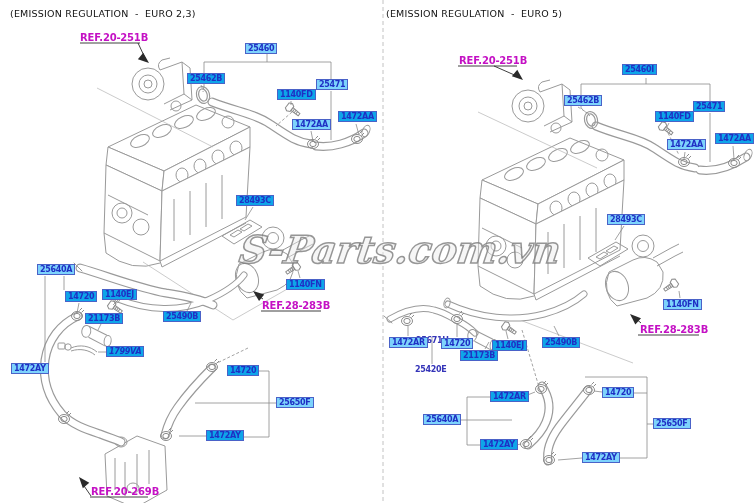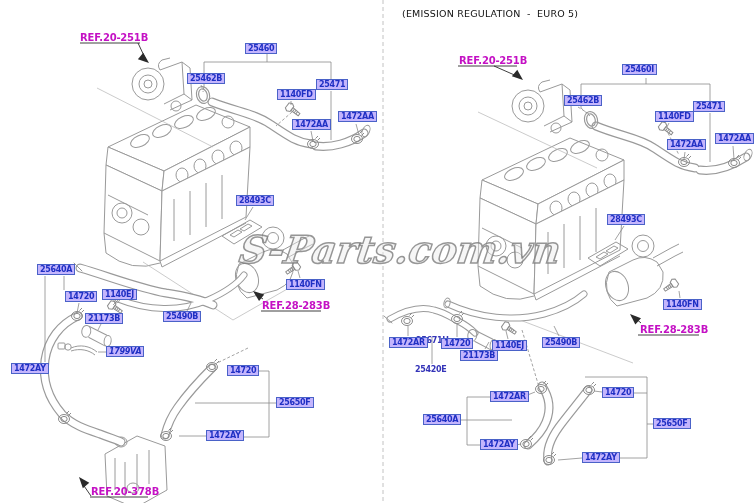--- a/index.html
+++ b/index.html
@@ -1,22 +1,22 @@
 <!DOCTYPE html>
 <html><head>
 <meta charset="utf-8">
 <style>
   html,body{margin:0;padding:0;background:#fff;}
   #stage{position:relative;width:755px;height:503px;background:#fff;overflow:hidden;
          font-family:"DejaVu Sans",sans-serif;}
   svg{position:absolute;left:0;top:0;}
   .hdr{position:absolute;font-size:9.5px;color:#111;letter-spacing:.2px;white-space:nowrap;}
   .lbl{position:absolute;font-size:8px;font-weight:bold;letter-spacing:-.3px;color:#1f2fc4;
-       border:1px solid #4a62c8;background:#c4b5fd;padding:0 2px;line-height:9px;white-space:nowrap;}
-  .lbl[data-hl="true"]{background:#c4b5fd;}
+       border:1px solid #4a62c8;background:#0ea5e9;padding:0 2px;line-height:9px;white-space:nowrap;}
+  .lbl[data-hl="true"]{background:#7dd3fc;}
   .lbl.plain{border:none;background:transparent;color:#3434b8;padding:0;}
   .ref{position:absolute;font-size:10px;font-weight:bold;color:#c411c4;white-space:nowrap;letter-spacing:-.2px;}
   .wm{position:absolute;left:240px;top:227px;font-family:"DejaVu Serif",serif;
       font-style:italic;font-weight:bold;font-size:38px;letter-spacing:0;
       color:rgba(235,235,235,.45);-webkit-text-stroke:1.5px rgba(125,125,125,.8);
       transform:skewX(-8deg);white-space:nowrap;}
 </style>
 </head>
 <body>
 
@@ -239,21 +239,22 @@
   </g>
   <g stroke="#2a2a2a" stroke-width=".9" fill="none">
     <path d="M458,66 H517 M494,66 L519,77 M638,335 H699 M641,323 L635,318"></path>
     <use href="#arr" transform="translate(523,80) rotate(40)"></use>
     <use href="#arr" transform="translate(630,314) rotate(222)"></use>
   </g>
 </svg>
 
 <div class="wm">S-Parts.com.vn</div>
 
-<div class="hdr" style="left:402px;top:8px;">(EMISSION REGULATION&nbsp; -&nbsp; EURO 5)</div>
+<div class="hdr" style="left:10px;top:8px;">(EMISSION REGULATION&nbsp; -&nbsp; EURO 2,3)</div>
+<div class="hdr" style="left:386px;top:8px;">(EMISSION REGULATION&nbsp; -&nbsp; EURO 5)</div>
 
 <div class="lbl" style="left:245px;top:43px;" data-hl="true">25460</div>
 <div class="lbl" style="left:187px;top:73px;" data-hl="false">25462B</div>
 <div class="lbl" style="left:316px;top:79px;" data-hl="true">25471</div>
 <div class="lbl" style="left:277px;top:89px;" data-hl="false">1140FD</div>
 <div class="lbl" style="left:292px;top:119px;" data-hl="true">1472AA</div>
 <div class="lbl" style="left:338px;top:111px;" data-hl="false">1472AA</div>
 <div class="lbl" style="left:236px;top:195px;" data-hl="false">28493C</div>
 <div class="lbl" style="left:37px;top:264px;" data-hl="true">25640A</div>
 <div class="lbl" style="left:65px;top:291px;" data-hl="false">14720</div>
@@ -262,21 +263,21 @@
 <div class="lbl" style="left:163px;top:311px;" data-hl="false">25490B</div>
 <div class="lbl" style="left:286px;top:279px;" data-hl="false">1140FN</div>
 <div class="lbl" style="left:106px;top:346px;font-style:italic;" data-hl="false">1799VA</div>
 <div class="lbl" style="left:11px;top:363px;" data-hl="true">1472AY</div>
 <div class="lbl" style="left:227px;top:365px;" data-hl="false">14720</div>
 <div class="lbl" style="left:276px;top:397px;" data-hl="true">25650F</div>
 <div class="lbl" style="left:206px;top:430px;" data-hl="false">1472AY</div>
 
 <div class="ref" style="left:80px;top:32px;">REF.20-251B</div>
 <div class="ref" style="left:262px;top:300px;">REF.28-283B</div>
-<div class="ref" style="left:91px;top:486px;">REF.20-378B</div>
+<div class="ref" style="left:91px;top:486px;">REF.20-269B</div>
 
 <div class="lbl" style="left:622px;top:64px;" data-hl="false">25460I</div>
 <div class="lbl" style="left:564px;top:95px;" data-hl="true">25462B</div>
 <div class="lbl" style="left:693px;top:101px;" data-hl="false">25471</div>
 <div class="lbl" style="left:655px;top:111px;" data-hl="false">1140FD</div>
 <div class="lbl" style="left:667px;top:139px;" data-hl="true">1472AA</div>
 <div class="lbl" style="left:715px;top:133px;" data-hl="false">1472AA</div>
 <div class="lbl" style="left:607px;top:214px;" data-hl="true">28493C</div>
 <div class="lbl" style="left:663px;top:299px;" data-hl="true">1140FN</div>
 <div class="lbl plain" style="left:416px;top:336px;">25671H</div>

